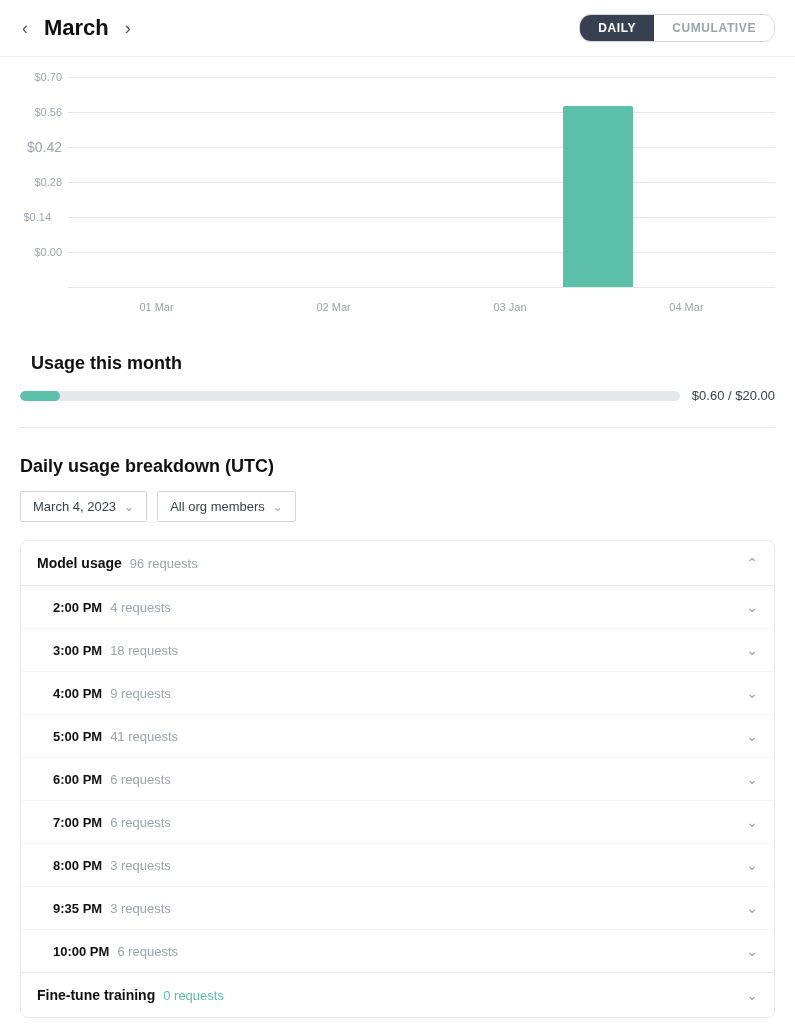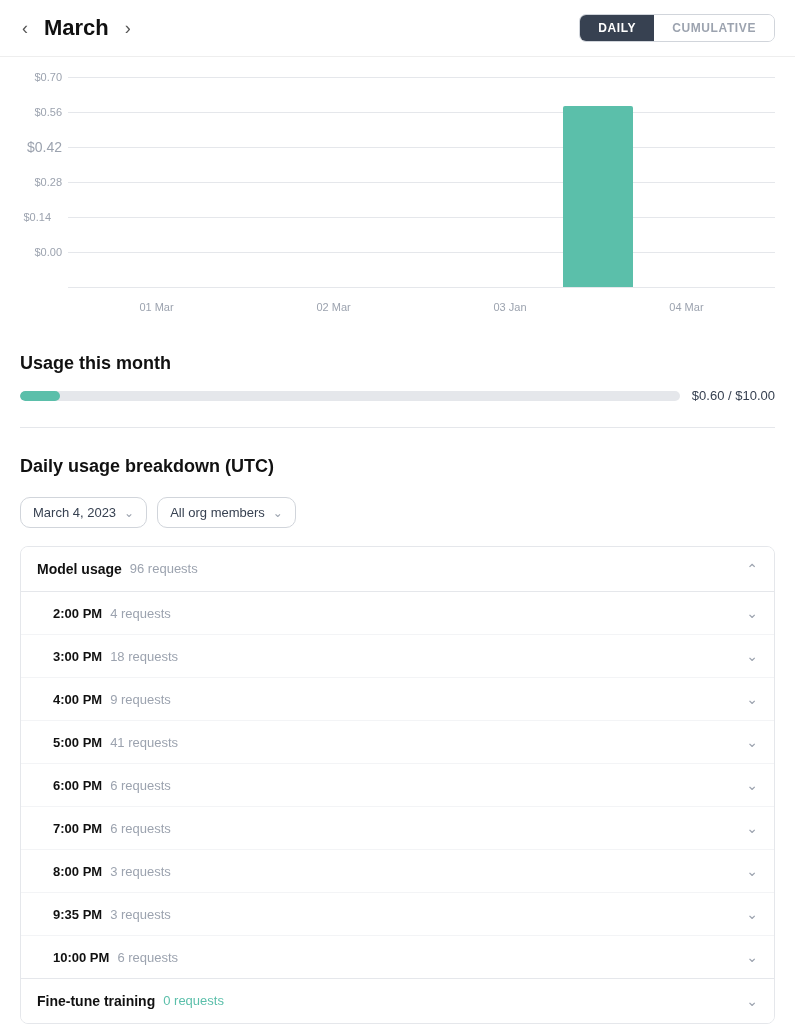--- a/index.html
+++ b/index.html
@@ -33,21 +33,21 @@
       color: #555;
       padding: 2px 6px;
     }
     .header-title {
       font-size: 22px;
       font-weight: 700;
     }
     .toggle-group {
       display: flex;
       border: 1px solid #d1d5db;
-      border-radius: 7px;
+      border-radius: 12px;
       overflow: hidden;
     }
     .toggle-btn {
       padding: 6px 18px;
       font-size: 12px;
       font-weight: 600;
       border: none;
       cursor: pointer;
       letter-spacing: 0.05em;
     }
@@ -98,20 +98,21 @@
     
     .usage-month-section {
       margin-bottom: 28px;
       padding-bottom: 24px;
       border-bottom: 1px solid #e5e7eb;
     }
     .usage-month-title {
       font-size: 18px;
       font-weight: 700;
       margin-bottom: 14px;
+      margin-left: 11px;
     }
     .progress-row {
       display: flex;
       align-items: center;
       gap: 12px;
     }
     .progress-bar-track {
       flex: 1;
       height: 10px;
       background: #e5e7eb;
@@ -127,33 +128,33 @@
       font-size: 13px;
       color: #374151;
       white-space: nowrap;
     }
 
     
     .breakdown-section {}
     .breakdown-title {
       font-size: 18px;
       font-weight: 700;
-      margin-bottom: 20px;
+      margin-bottom: 14px;
     }
     .filters-row {
       display: flex;
       gap: 10px;
       margin-bottom: 18px;
     }
     .filter-select {
       display: flex;
       align-items: center;
       gap: 8px;
       border: 1px solid #d1d5db;
-      border-radius: 10px;
+      border-radius: 2px;
       padding: 7px 12px;
       font-size: 13px;
       color: #374151;
       cursor: pointer;
       background: #fff;
     }
     .filter-select .chevron {
       color: #9ca3af;
       font-size: 12px;
     }
@@ -171,21 +172,21 @@
       padding: 14px 16px;
       background: #fff;
       cursor: pointer;
       border-bottom: 1px solid #e5e7eb;
     }
     .accordion-header:last-child {
       border-bottom: none;
     }
     .accordion-header-left {
       display: flex;
-      align-items: flex-start;
+      align-items: flex-end;
       gap: 8px;
     }
     .accordion-label {
       font-size: 14px;
       font-weight: 600;
       color: #111;
     }
     .accordion-sub {
       font-size: 13px;
       color: #9ca3af;
@@ -293,21 +294,21 @@
       <span style="font-size:11px;color:#9ca3af;">04 Mar</span>
     </div>
   </div>
 
   <div class="usage-month-section">
     <div class="usage-month-title">Usage this month</div>
     <div class="progress-row">
       <div class="progress-bar-track">
         <div class="progress-bar-fill" style="width:6%;"></div>
       </div>
-      <span class="progress-label">$0.60 / $10.00</span>
+      <span class="progress-label">$0.60 / $20.00</span>
     </div>
   </div>
 
   <div class="breakdown-section">
     <div class="breakdown-title">Daily usage breakdown (UTC)</div>
     <div class="filters-row">
       <div class="filter-select">
         <span>March 4, 2023</span>
         <span class="chevron">⌄</span>
       </div>

